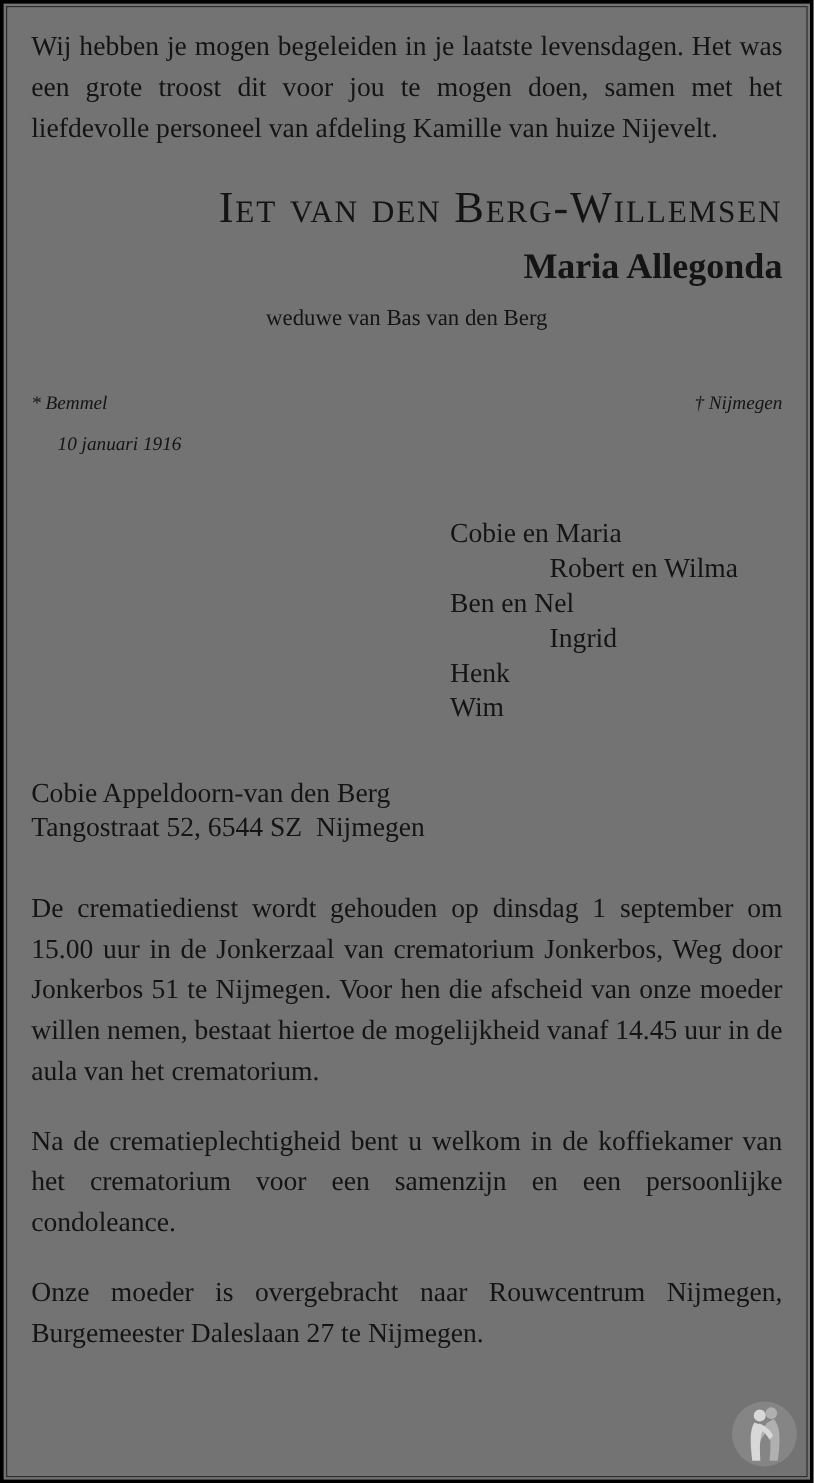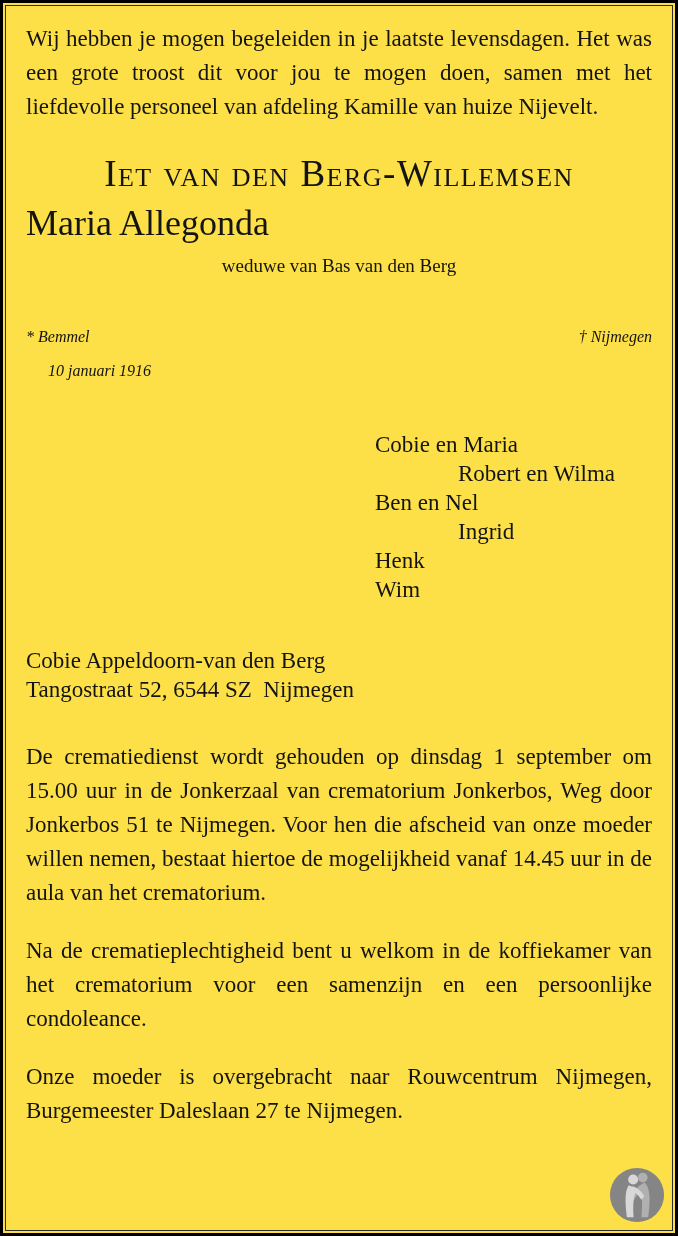--- a/index.html
+++ b/index.html
@@ -7,51 +7,51 @@
     font-family: "Liberation Serif", "DejaVu Serif", serif;
     color: #141414;
     width: 678px;
   }
   .card {
     width: 678px;
     height: 1236px;
     box-sizing: border-box;
     border: 3px solid #000000;
     padding: 2px;
-    background: #fde047;
+    background: #737373;
   }
   .card-inner {
     box-sizing: border-box;
     height: 100%;
     border: 1px solid #2e2e2e;
     padding: 16px 20px 8px 20px;
     position: relative;
     overflow: hidden;
   }
   .intro {
     font-size: 23px;
     line-height: 34px;
     text-align: justify;
     margin: 0;
   }
   .deceased-name {
     margin: 28px 0 0 0;
-    text-align: center;
+    text-align: right;
     font-variant: small-caps;
     font-weight: normal;
     font-size: 37px;
     line-height: 44px;
     letter-spacing: 1.5px;
     white-space: nowrap;
   }
   .given-names {
     margin: 8px 0 0 0;
-    text-align: left;
-    font-weight: normal;
-    font-size: 36px;
+    text-align: right;
+    font-weight: bold;
+    font-size: 30px;
     line-height: 38px;
   }
   .relation {
     margin: 10px 0 0 0;
     text-align: center;
     font-weight: normal;
     font-size: 19px;
     line-height: 28px;
   }
   .dates-row {

